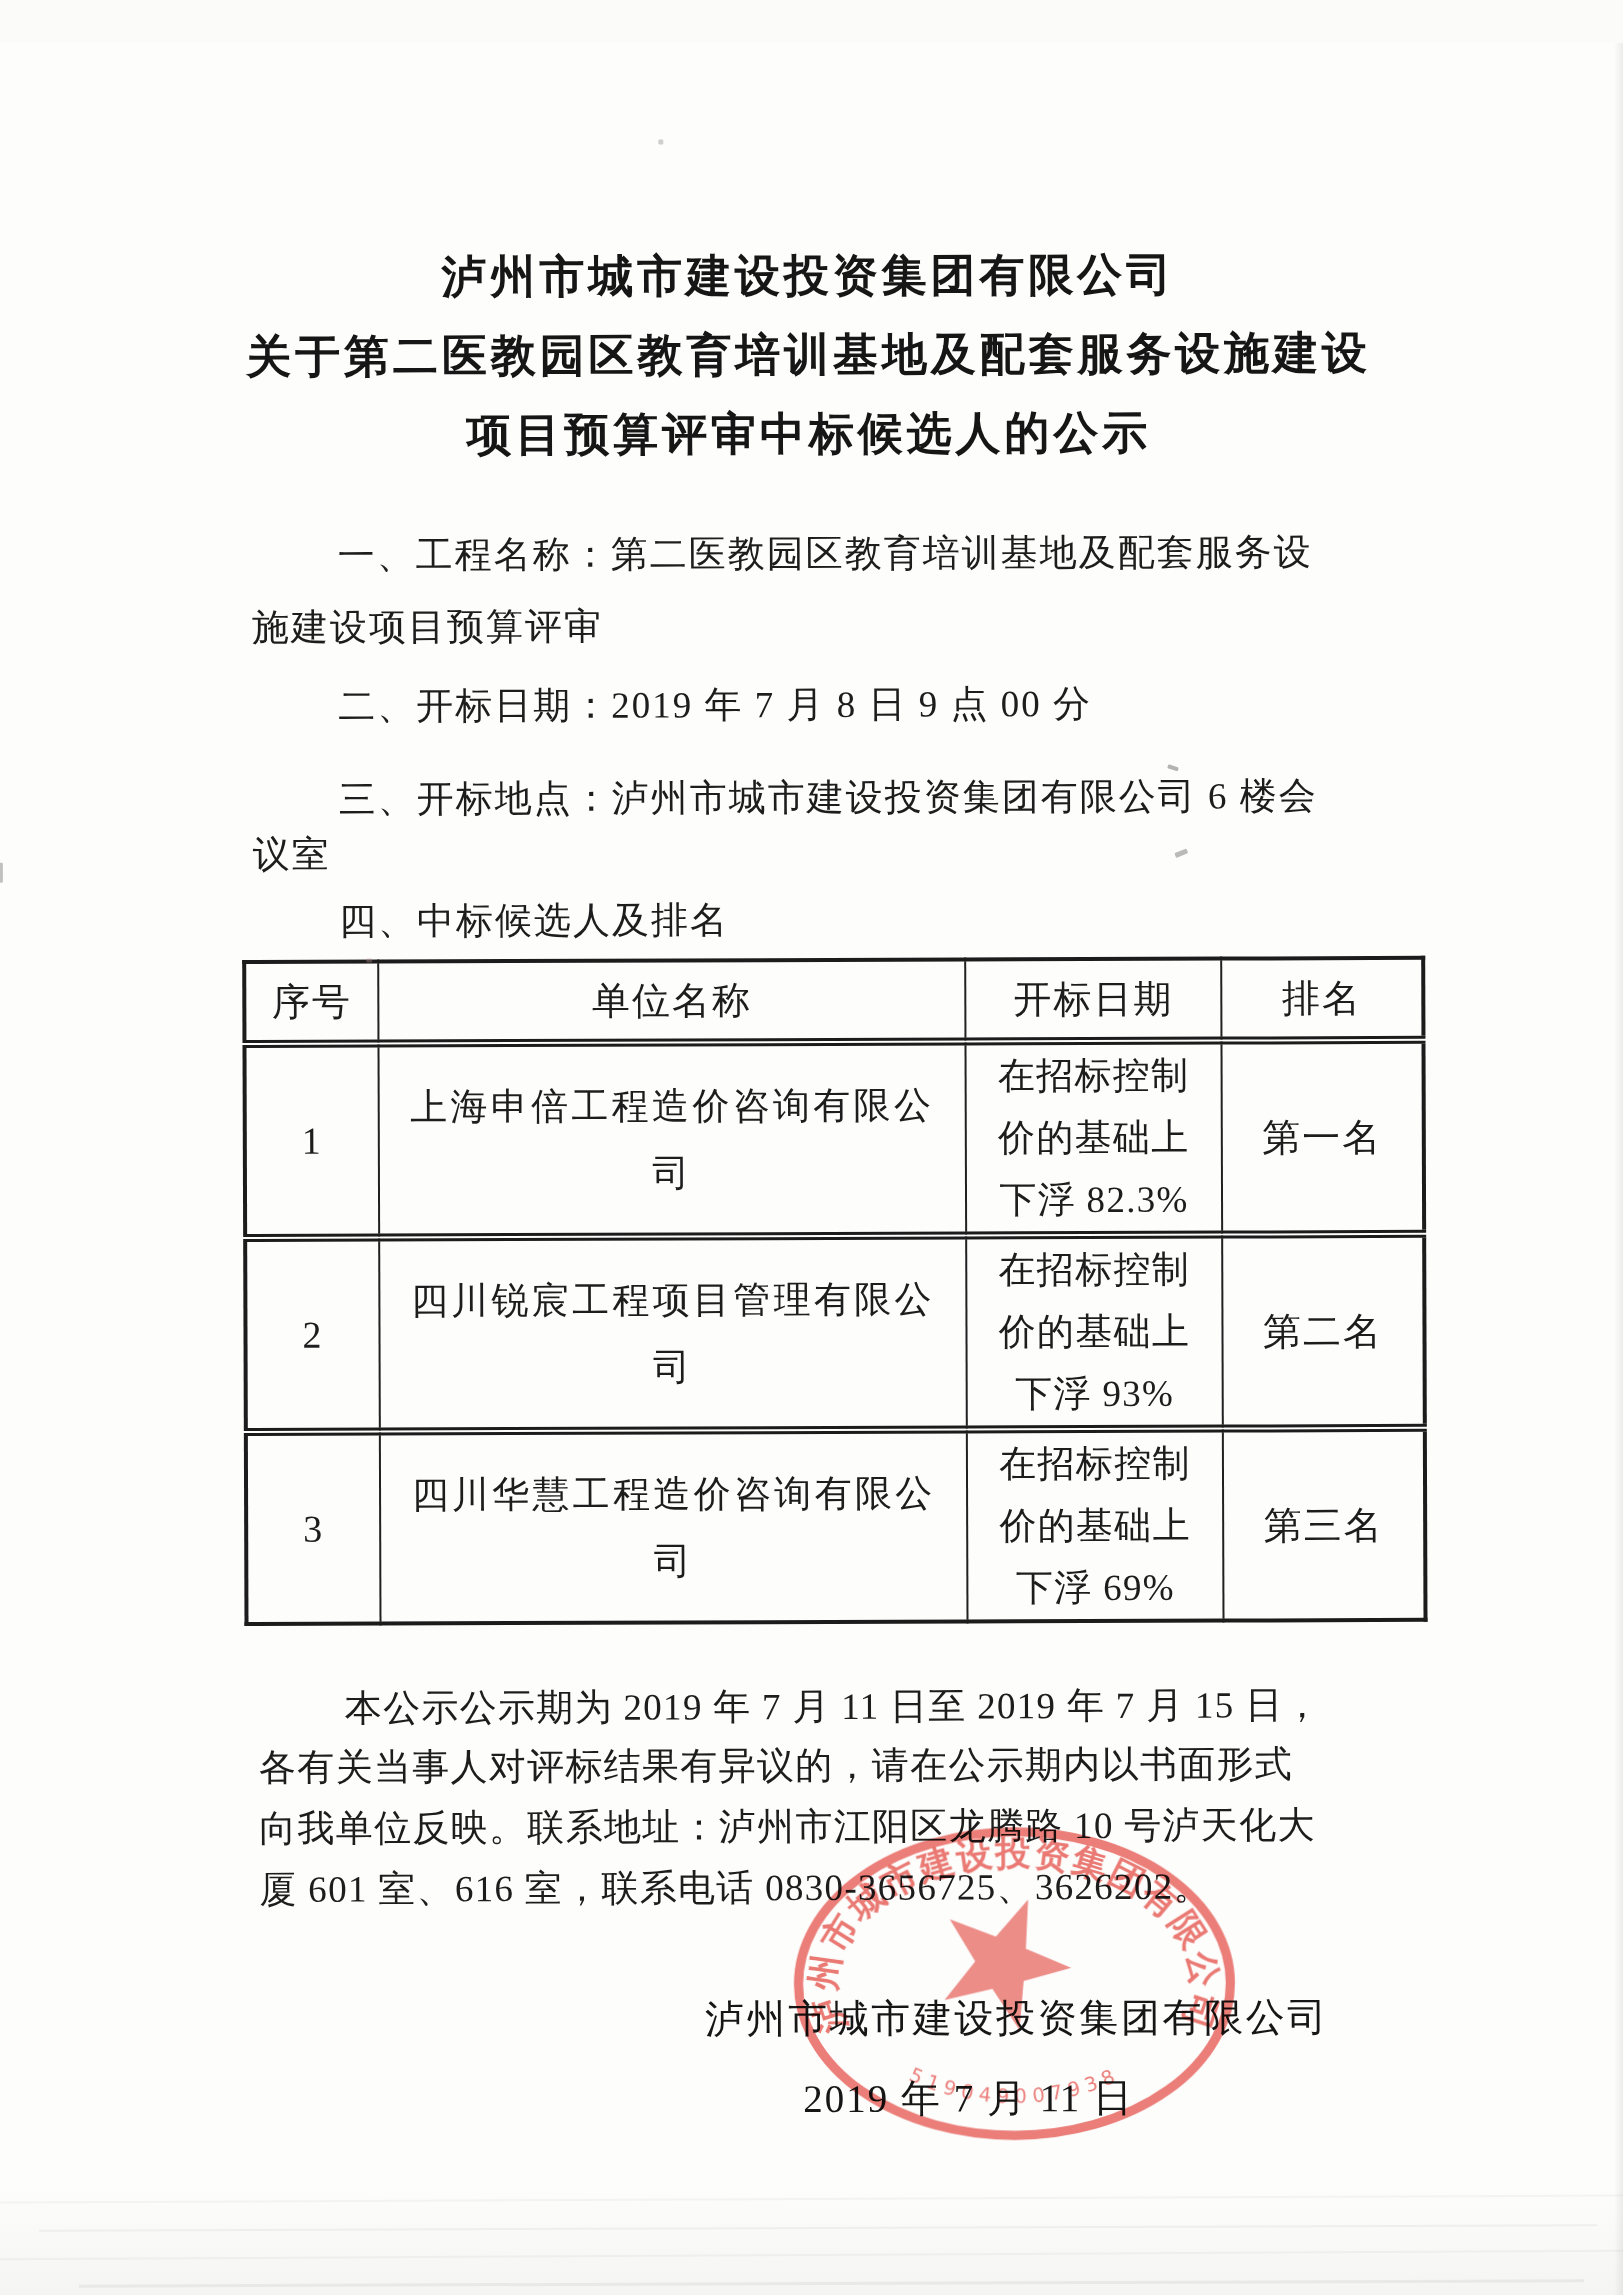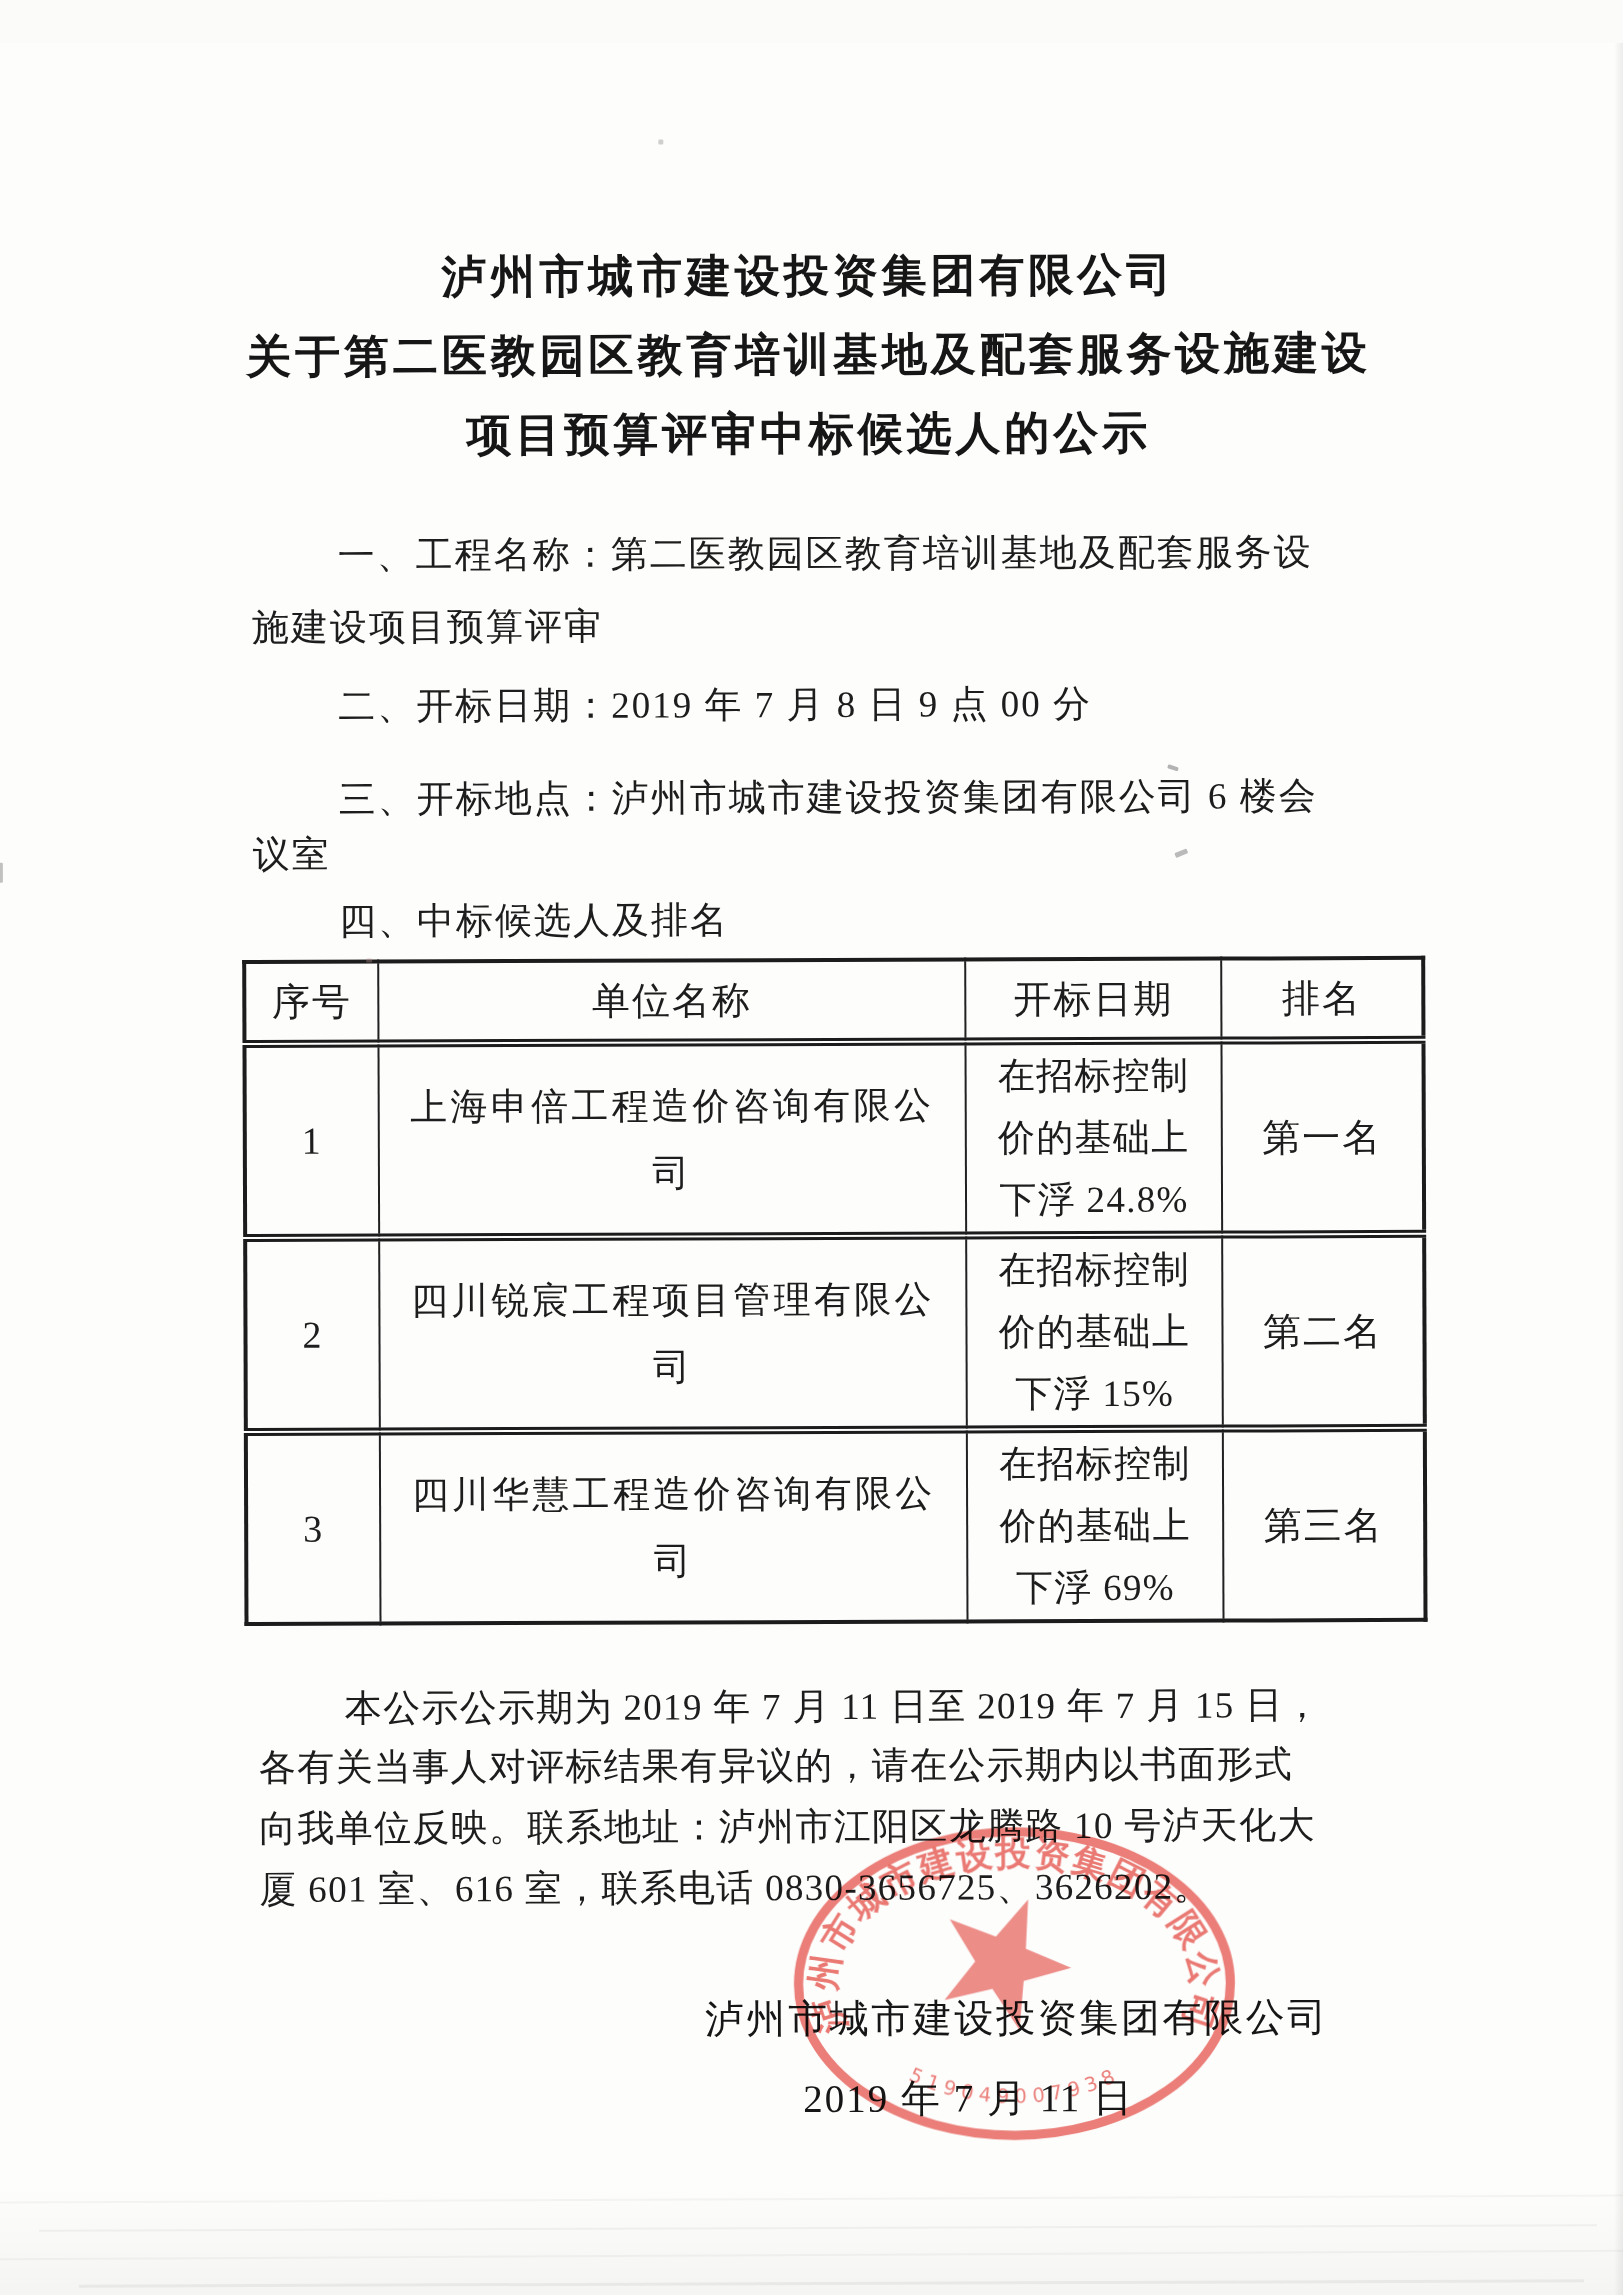--- a/index.html
+++ b/index.html
@@ -104,33 +104,33 @@
       </thead>
       <tbody>
         <tr>
           <td><span class="seq">1</span></td>
           <td>
               <div class="company">上海申倍工程造价咨询有限公司</div>
             </td>
           <td>
             <div class="bid-line">在招标控制</div>
             <div class="bid-line">价的基础上</div>
-            <div class="bid-line">下浮 24.8%</div>
+            <div class="bid-line">下浮 82.3%</div>
           </td>
           <td>第一名</td>
         </tr>
         <tr>
           <td><span class="seq">2</span></td>
           <td>
               <div class="company">四川锐宸工程项目管理有限公司</div>
             </td>
           <td>
             <div class="bid-line">在招标控制</div>
             <div class="bid-line">价的基础上</div>
-            <div class="bid-line">下浮 15%</div>
+            <div class="bid-line">下浮 93%</div>
           </td>
           <td>第二名</td>
         </tr>
         <tr>
           <td><span class="seq">3</span></td>
           <td>
               <div class="company">四川华慧工程造价咨询有限公司</div>
             </td>
           <td>
             <div class="bid-line">在招标控制</div>

